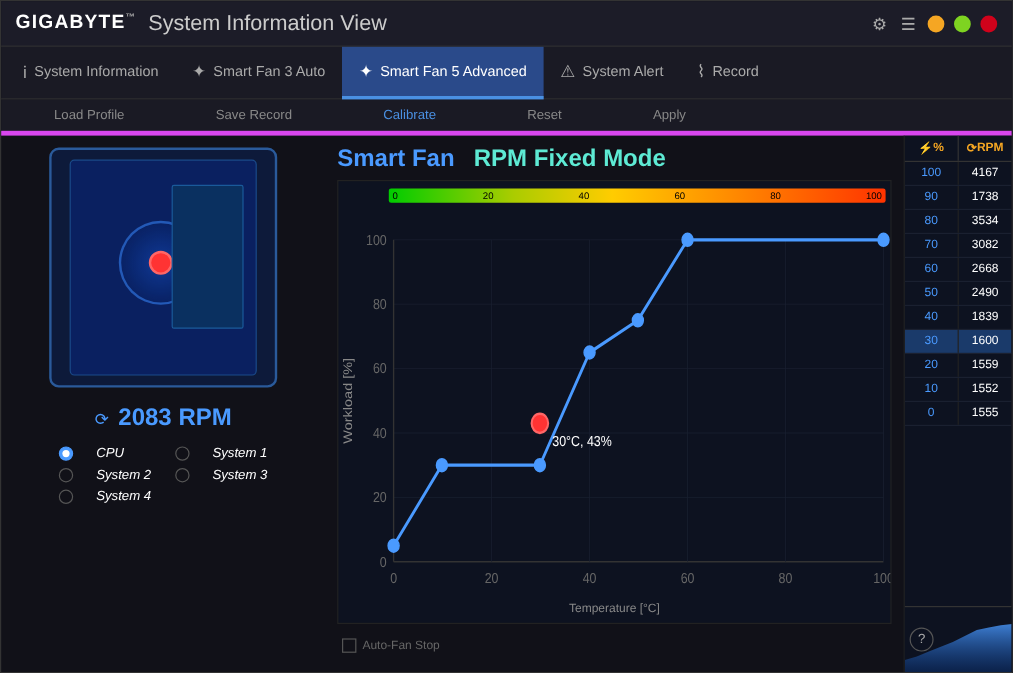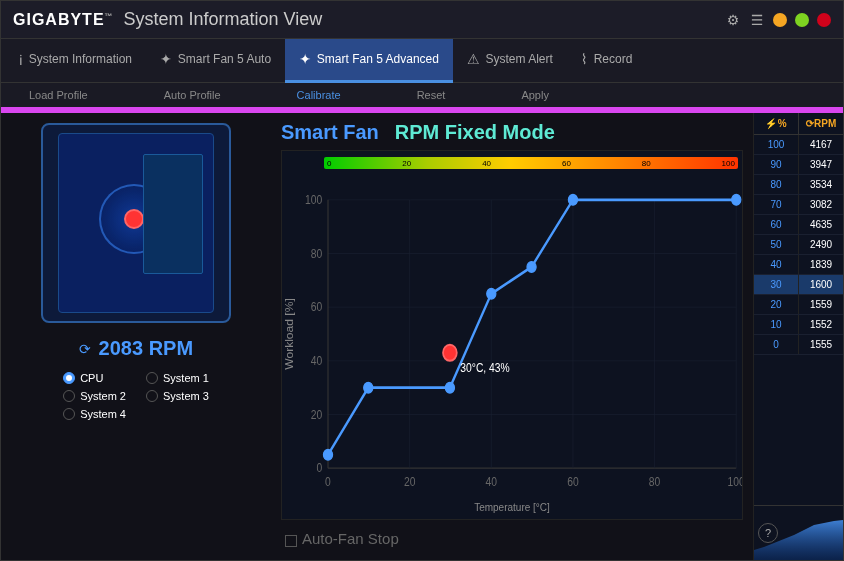--- a/index.html
+++ b/index.html
@@ -113,22 +113,22 @@
 
     .nav-tab-icon {
       font-size: 14px;
     }
 
     .toolbar {
       background: #1a1a24;
       display: flex;
       align-items: center;
       height: 30px;
-      border-bottom: 6px solid #d946ef;
-      padding: 0 20px;
+      border-bottom: 4px solid #d946ef;
+      padding: 0 36px;
       gap: 60px;
     }
 
     .toolbar-btn {
       font-size: 11px;
       color: #888;
       cursor: pointer;
       padding: 4px 8px;
     }
 
@@ -224,22 +224,23 @@
     .fan-options {
       display: grid;
       grid-template-columns: 1fr 1fr;
       gap: 6px 20px;
       font-size: 11px;
     }
 
     .fan-option {
       display: flex;
       align-items: center;
-      gap: 5px;
+      gap: 19px;
       cursor: pointer;
+      font-style: italic;
     }
 
     .radio-btn {
       width: 12px;
       height: 12px;
       border-radius: 50%;
       border: 1px solid #555;
       background: transparent;
       display: inline-block;
       position: relative;
@@ -389,21 +390,21 @@
       justify-content: center;
       font-size: 11px;
       color: #aaa;
       cursor: pointer;
     }
 
     .auto-fan-stop {
       display: flex;
       align-items: flex-end;
       gap: 5px;
-      font-size: 15px;
+      font-size: 10px;
       color: #666;
     }
 
     .checkbox {
       width: 12px;
       height: 12px;
       border: 1px solid #555;
       background: transparent;
     }
 
@@ -461,39 +462,39 @@
     </div>
   </div>
 
   <div class="nav-bar">
     <div class="nav-tab">
       <span class="nav-tab-icon">ℹ</span>
       <span>System Information</span>
     </div>
     <div class="nav-tab">
       <span class="nav-tab-icon">✦</span>
-      <span>Smart Fan 5 Auto</span>
+      <span>Smart Fan 3 Auto</span>
     </div>
     <div class="nav-tab active">
       <span class="nav-tab-icon">✦</span>
       <span>Smart Fan 5 Advanced</span>
     </div>
     <div class="nav-tab">
       <span class="nav-tab-icon">⚠</span>
       <span>System Alert</span>
     </div>
     <div class="nav-tab">
       <span class="nav-tab-icon">⌇</span>
       <span>Record</span>
     </div>
   </div>
 
   <div class="toolbar">
     <span class="toolbar-btn">Load Profile</span>
-    <span class="toolbar-btn">Auto Profile</span>
+    <span class="toolbar-btn">Save Record</span>
     <span class="toolbar-btn active">Calibrate</span>
     <span class="toolbar-btn">Reset</span>
     <span class="toolbar-btn">Apply</span>
   </div>
 
   <div class="main-content">
 
     <div class="left-panel">
 
       <div class="pc-case">
@@ -620,33 +621,33 @@
           <span>RPM</span>
         </div>
       </div>
       <div class="rpm-table-rows" id="rpm-table-rows">
       <div class="rpm-row">
             <span class="rpm-cell pct">100</span>
             <span class="rpm-cell val">4167</span>
           </div>
           <div class="rpm-row">
             <span class="rpm-cell pct">90</span>
-            <span class="rpm-cell val">3947</span>
+            <span class="rpm-cell val">1738</span>
           </div>
           <div class="rpm-row">
             <span class="rpm-cell pct">80</span>
             <span class="rpm-cell val">3534</span>
           </div>
           <div class="rpm-row">
             <span class="rpm-cell pct">70</span>
             <span class="rpm-cell val">3082</span>
           </div>
           <div class="rpm-row">
             <span class="rpm-cell pct">60</span>
-            <span class="rpm-cell val">4635</span>
+            <span class="rpm-cell val">2668</span>
           </div>
           <div class="rpm-row">
             <span class="rpm-cell pct">50</span>
             <span class="rpm-cell val">2490</span>
           </div>
           <div class="rpm-row">
             <span class="rpm-cell pct">40</span>
             <span class="rpm-cell val">1839</span>
           </div>
           <div class="rpm-row highlight">

